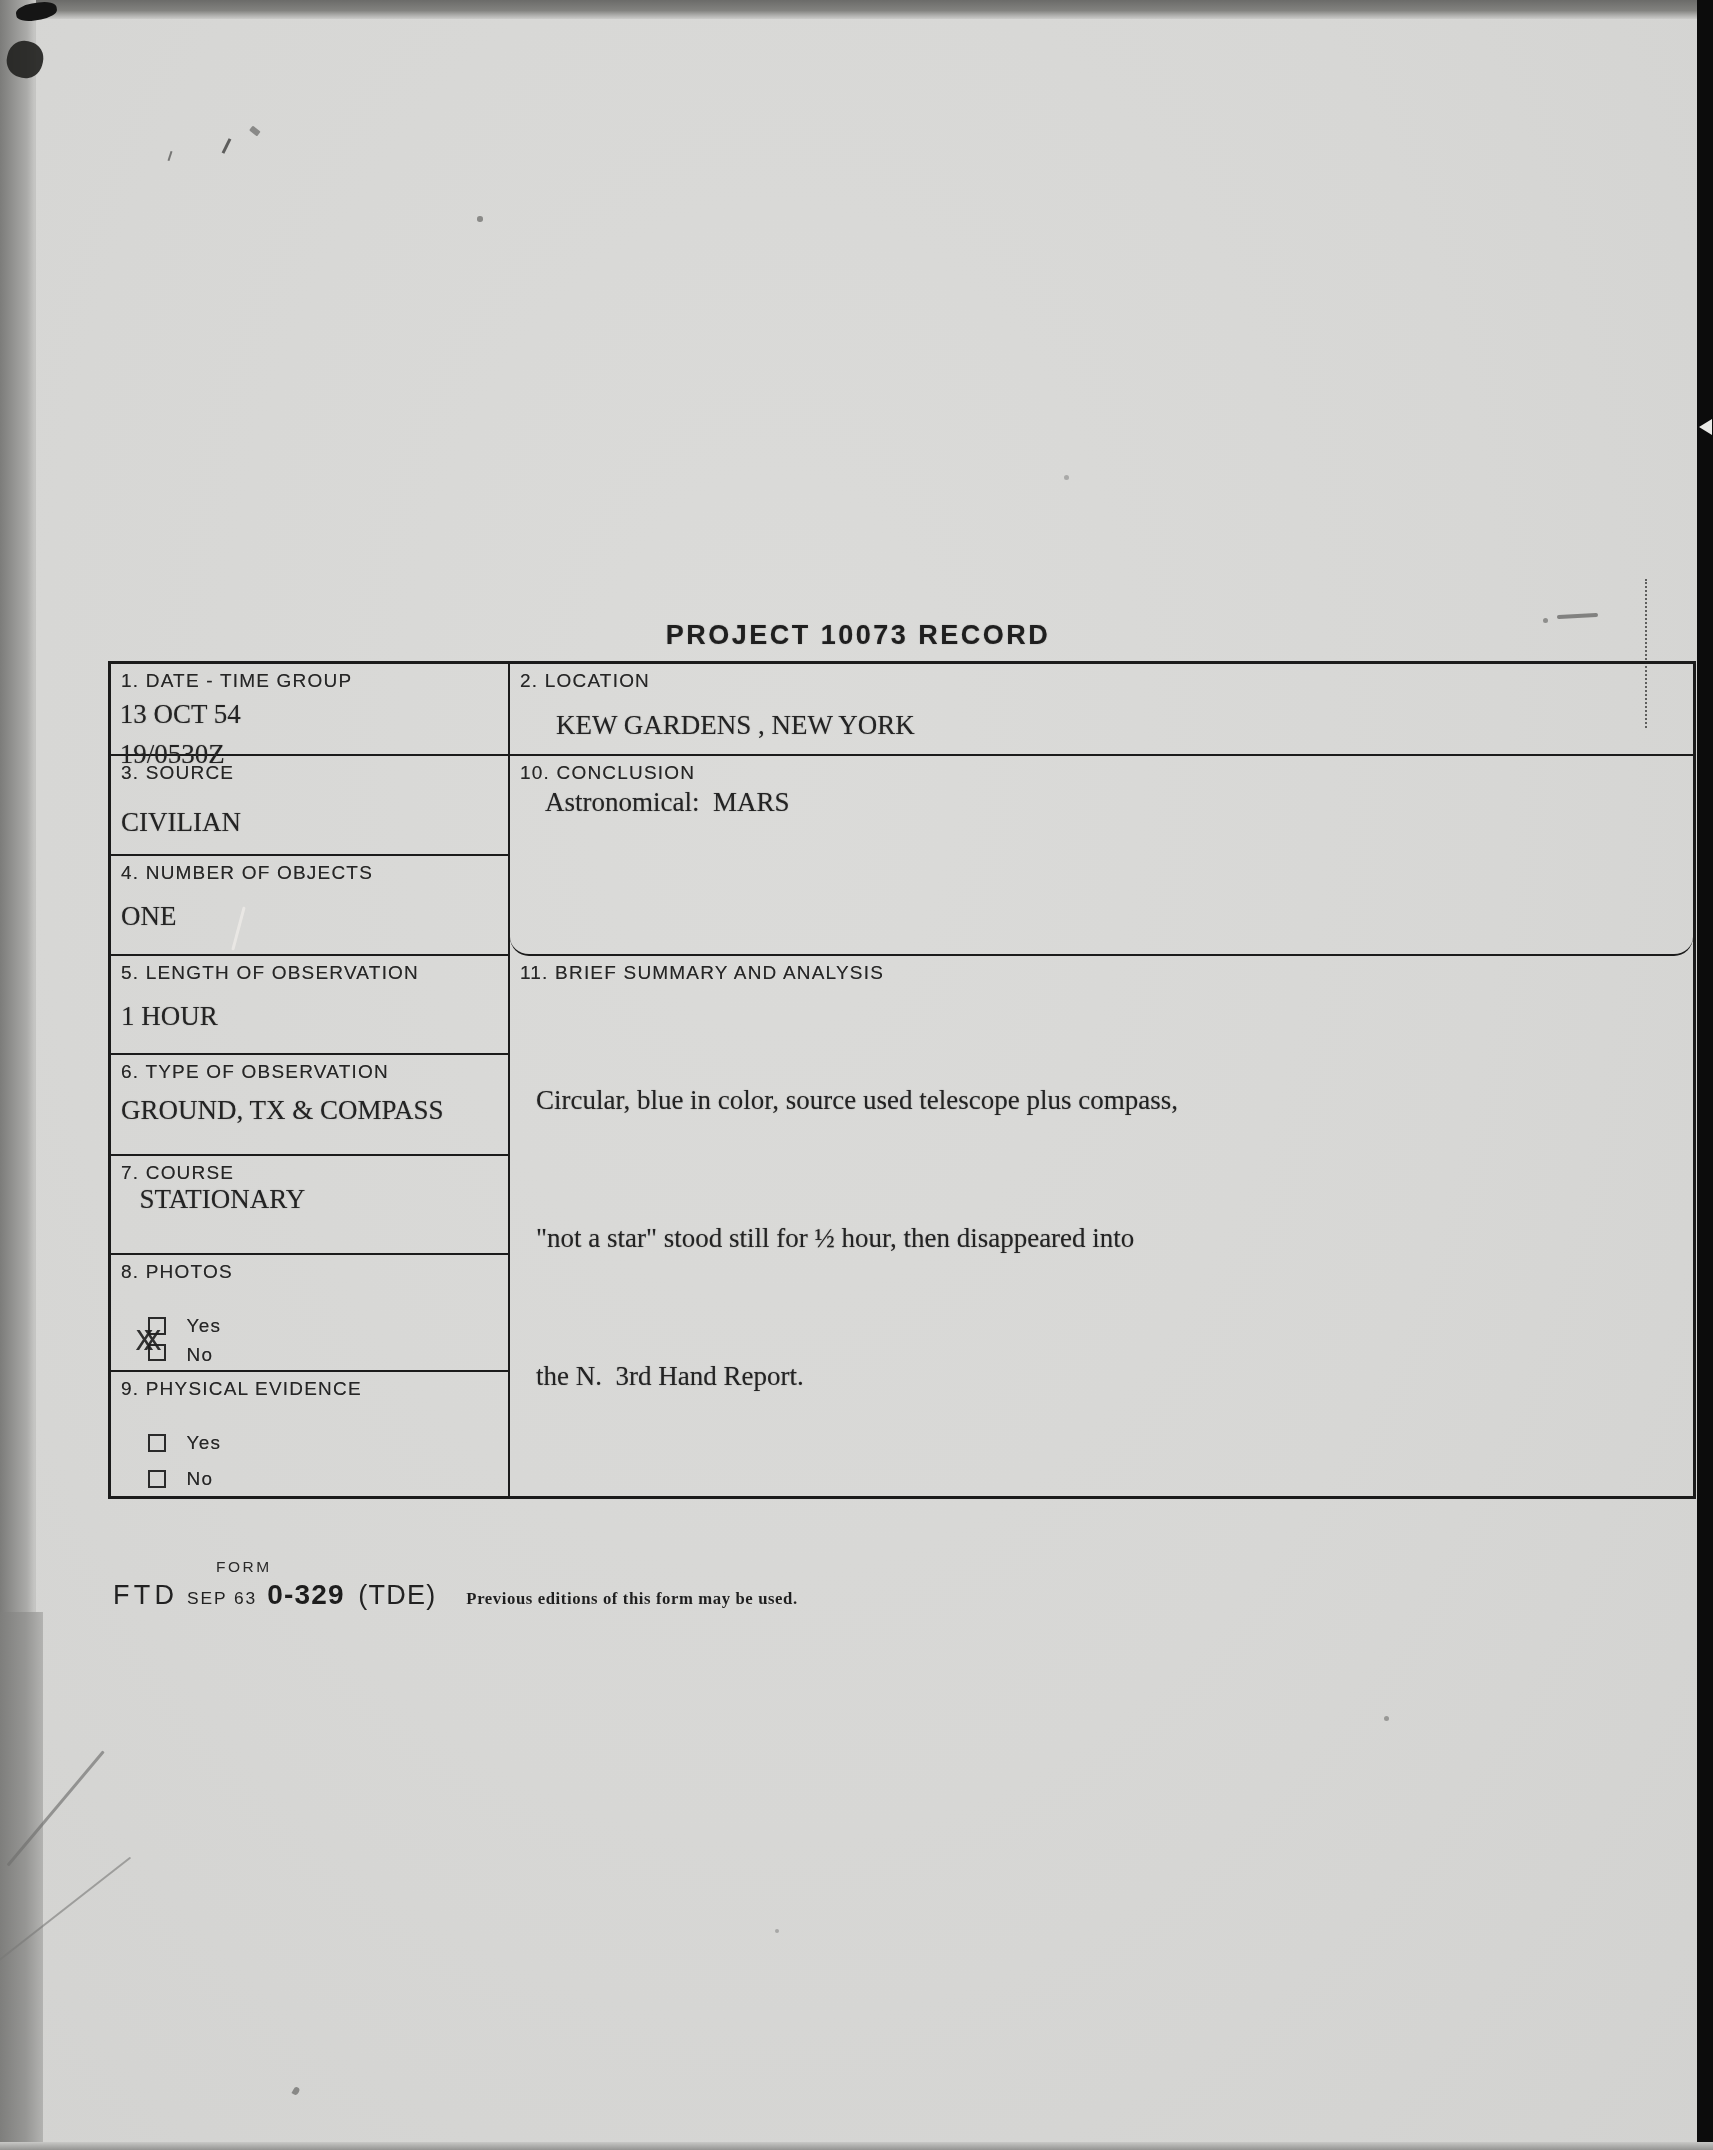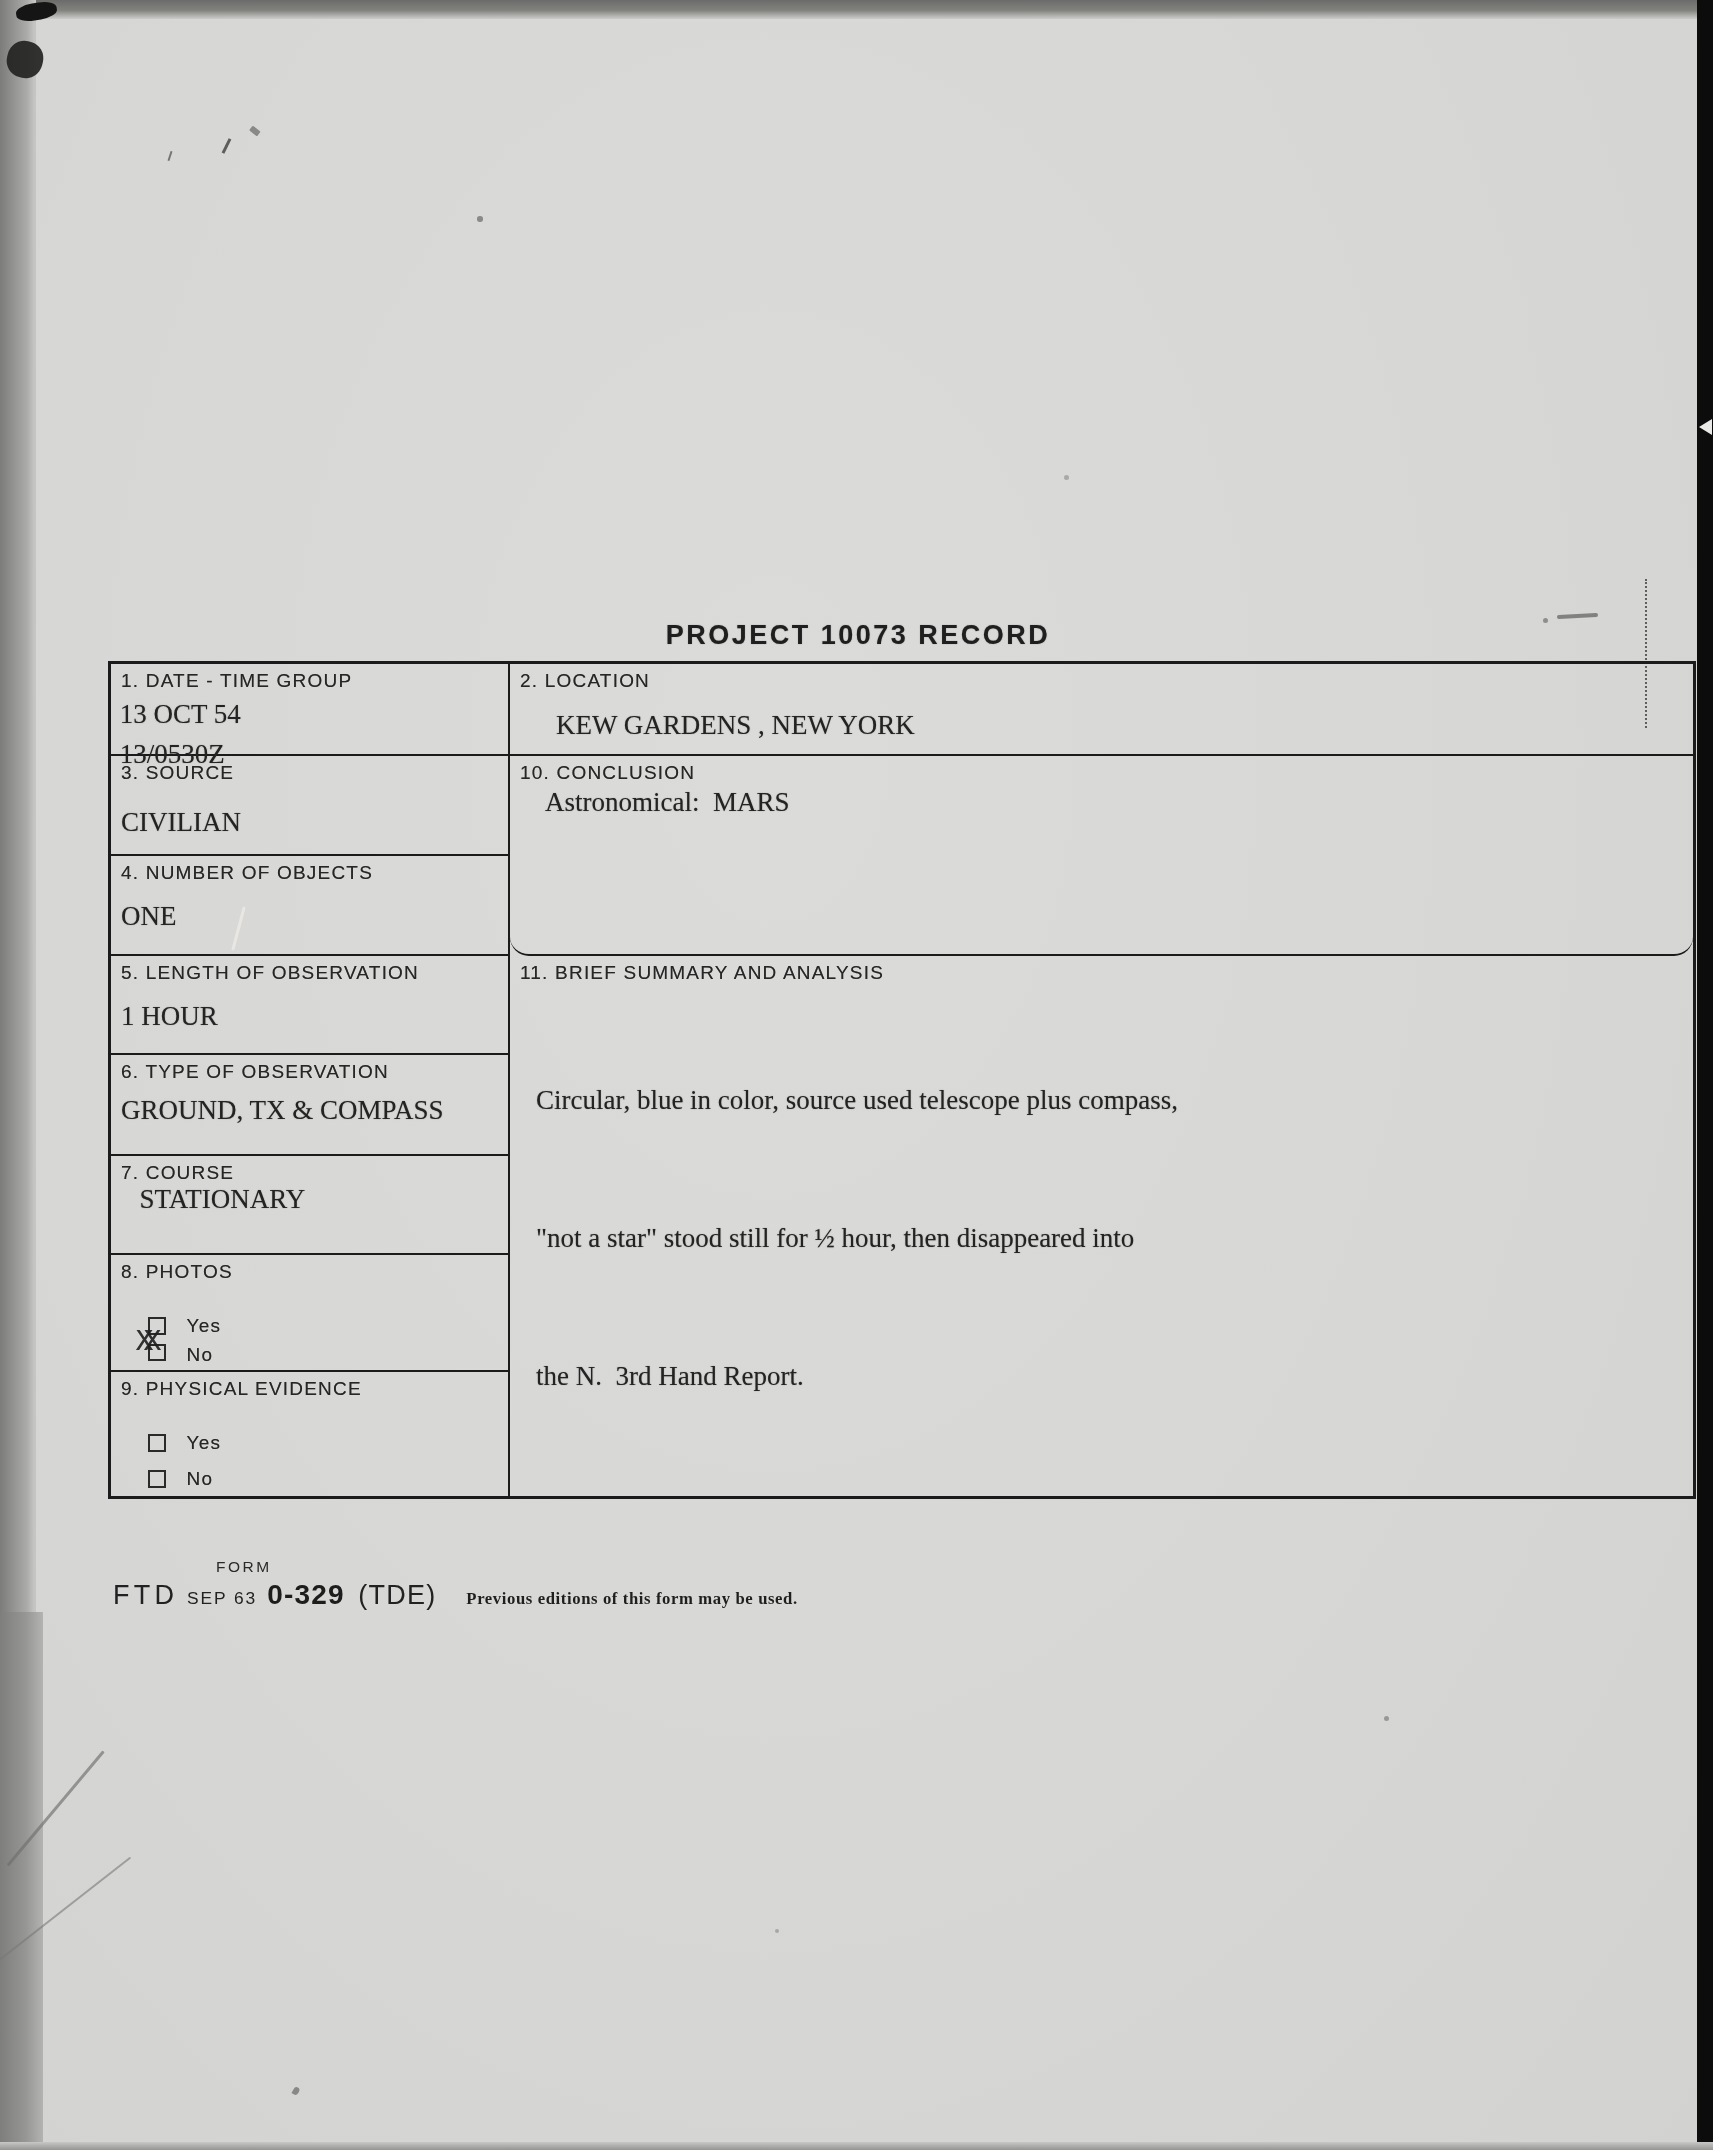--- a/index.html
+++ b/index.html
@@ -127,21 +127,21 @@
 
   <div class="title">PROJECT 10073 RECORD</div>
 
   <div class="form-table">
 
     <div class="col-l">
 
       <div class="cell c1">
         <div class="lbl">1. DATE - TIME GROUP</div>
         <div class="typed">13 OCT 54</div>
-        <div class="typed">13/0530Z</div>
+        <div class="typed">19/0530Z</div>
       </div>
 
       <div class="cell c3">
         <div class="lbl">3. SOURCE</div>
         <div class="typed val-abs">CIVILIAN</div>
       </div>
 
       <div class="cell c4">
         <div class="lbl">4. NUMBER OF OBJECTS</div>
         <div class="typed val-abs">ONE</div>

